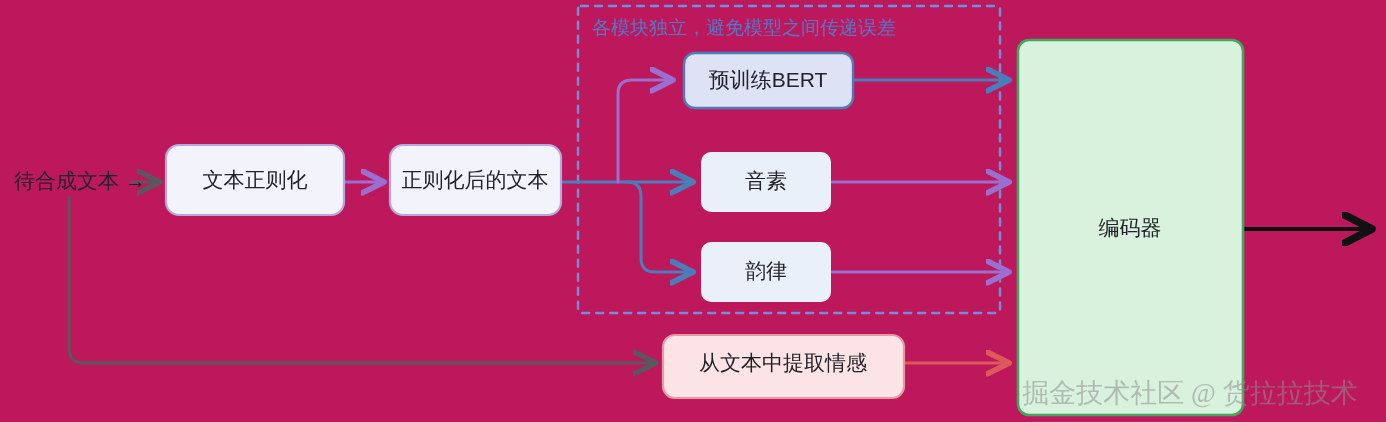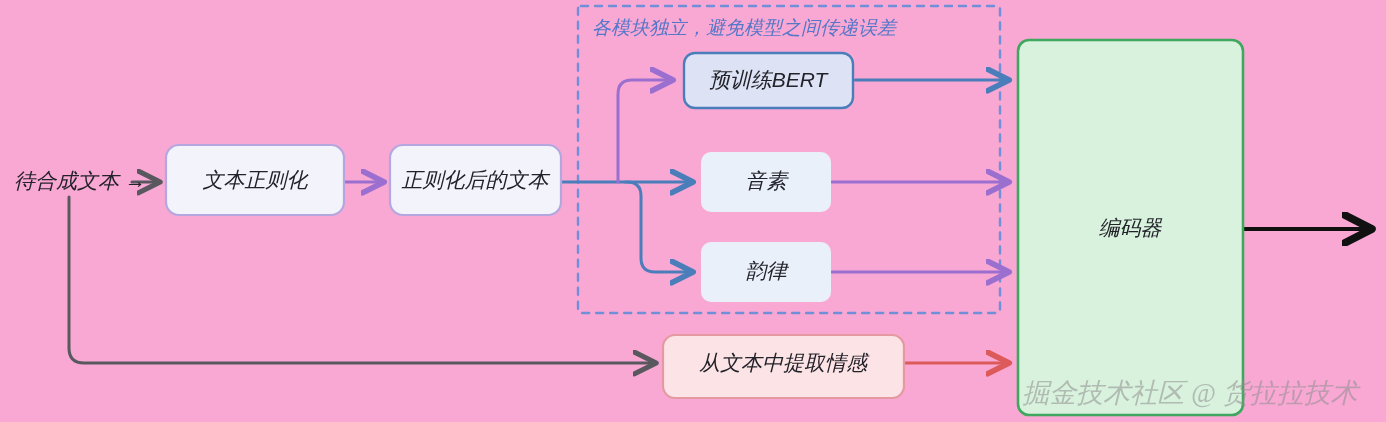--- a/index.html
+++ b/index.html
@@ -7,23 +7,22 @@
     padding: 0;
     background: #ffffff;
   }
   body {
     font-family: "Liberation Sans", "DejaVu Sans", sans-serif;
   }
   #diagram-root {
     position: relative;
     width: 1386px;
     height: 422px;
-    background: #f9a8d4;
+    background: #be185d;
     overflow: hidden;
-    font-style: italic;
   }
   svg.canvas {
     position: absolute;
     top: 0;
     left: 0;
     width: 1386px;
     height: 422px;
   }
   .node-label {
     font-family: "Liberation Sans", "DejaVu Sans", sans-serif;

